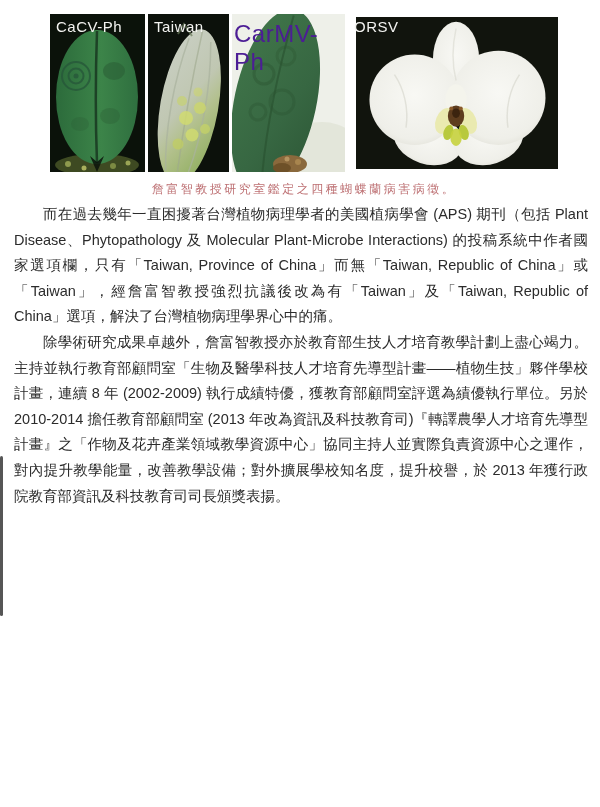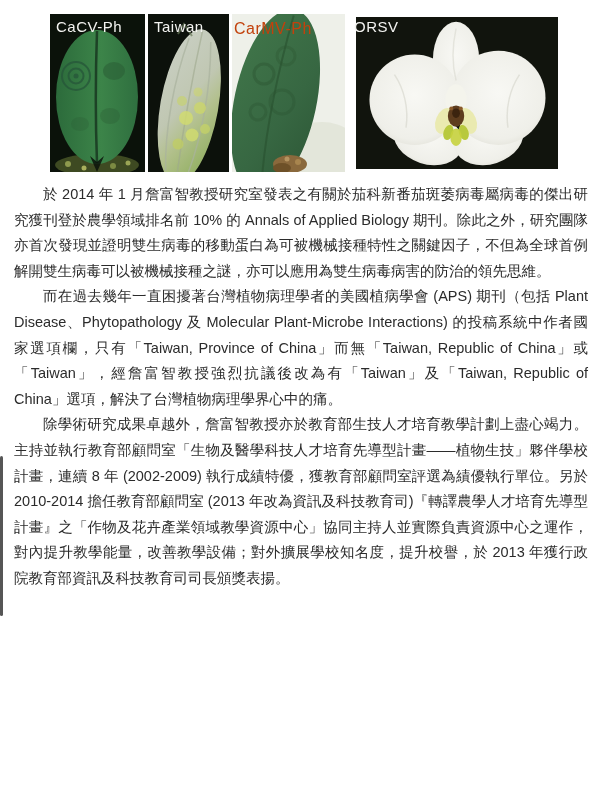--- a/index.html
+++ b/index.html
@@ -15,33 +15,33 @@
     width: 600px; height: 807px;
     padding: 9px 12px 0 14px;
     position: relative;
   }
   .intro {
     font-size: 15px;
     line-height: 28.2px;
     text-align: justify;
     color: #2b2b2b;
   }
-  figure { margin: 5px 0 10px 36px; width: 508px; }
+  figure { margin: 5px 0 4px 36px; width: 508px; }
   .strip { display: flex; gap: 3px; height: 158px; }
   .panel { position: relative; height: 158px; overflow: hidden; flex: 0 0 auto; }
   .panel-1 { width: 95px; }
   .panel-2 { width: 81px; }
   .panel-3 { width: 113px; }
   .panel-4 { width: 210px; padding-left: 8px; }
   .panel svg { display: block; width: 100%; height: 100%; }
   .plabel {
     position: absolute; top: 4px; left: 6px;
     font-size: 15px; color: #f3f3f0; letter-spacing: 0.5px;
   }
-  .panel-3 .plabel { color: #c2410c; font-size: 16px; top: 6px; left: 2px; }
+  .panel-3 .plabel { color: #4c1d95; font-size: 24px; top: 6px; left: 2px; }
   figcaption {
     margin-top: 9px;
     text-align: center;
     font-family: "DejaVu Serif", serif;
     font-size: 12px;
     letter-spacing: 2.5px;
     color: #bd6f72;
   }
   h2 {
     margin: 18px 0 8px;
@@ -185,21 +185,21 @@
           <ellipse cx="104" cy="125" rx="6" ry="9" fill="#c7d23e" opacity="0.9"></ellipse>
           <ellipse cx="104" cy="103" rx="8.5" ry="11" fill="#5e3d1e"></ellipse>
           <ellipse cx="104" cy="100" rx="4" ry="5" fill="#3c240f"></ellipse>
           <circle cx="99" cy="95" r="2" fill="#8a5a2a"></circle>
           <circle cx="109" cy="95" r="2" fill="#8a5a2a"></circle>
         </svg>
         <span class="plabel">ORSV</span>
       </div>
 
     </div>
+    <figcaption>詹富智教授研究室鑑定之四種蝴蝶蘭病害病徵。</figcaption>
   </figure>
 
 
-  <p class="body-p">於 2014 年 1 月詹富智教授研究室發表之有關於茄科新番茄斑萎病毒屬病毒的傑出研究獲刊登於農學領域排名前 10% 的 Annals of Applied Biology 期刊。除此之外，研究團隊亦首次發現並證明雙生病毒的移動蛋白為可被機械接種特性之關鍵因子，不但為全球首例解開雙生病毒可以被機械接種之謎，亦可以應用為雙生病毒病害的防治的領先思維。</p>
   <p class="body-p">而在過去幾年一直困擾著台灣植物病理學者的美國植病學會 (APS) 期刊（包括 Plant Disease、Phytopathology 及 Molecular Plant-Microbe Interactions) 的投稿系統中作者國家選項欄，只有「Taiwan, Province of China」而無「Taiwan, Republic of China」或「Taiwan」，經詹富智教授強烈抗議後改為有「Taiwan」及「Taiwan, Republic of China」選項，解決了台灣植物病理學界心中的痛。</p>
   <p class="body-p">除學術研究成果卓越外，詹富智教授亦於教育部生技人才培育教學計劃上盡心竭力。主持並執行教育部顧問室「生物及醫學科技人才培育先導型計畫——植物生技」夥伴學校計畫，連續 8 年 (2002-2009) 執行成績特優，獲教育部顧問室評選為績優執行單位。另於 2010-2014 擔任教育部顧問室 (2013 年改為資訊及科技教育司)『轉譯農學人才培育先導型計畫』之「作物及花卉產業領域教學資源中心」協同主持人並實際負責資源中心之運作，對內提升教學能量，改善教學設備；對外擴展學校知名度，提升校譽，於 2013 年獲行政院教育部資訊及科技教育司司長頒獎表揚。</p>
 
   <div class="scan-mark"></div>
 </div>
 
 </body></html>

